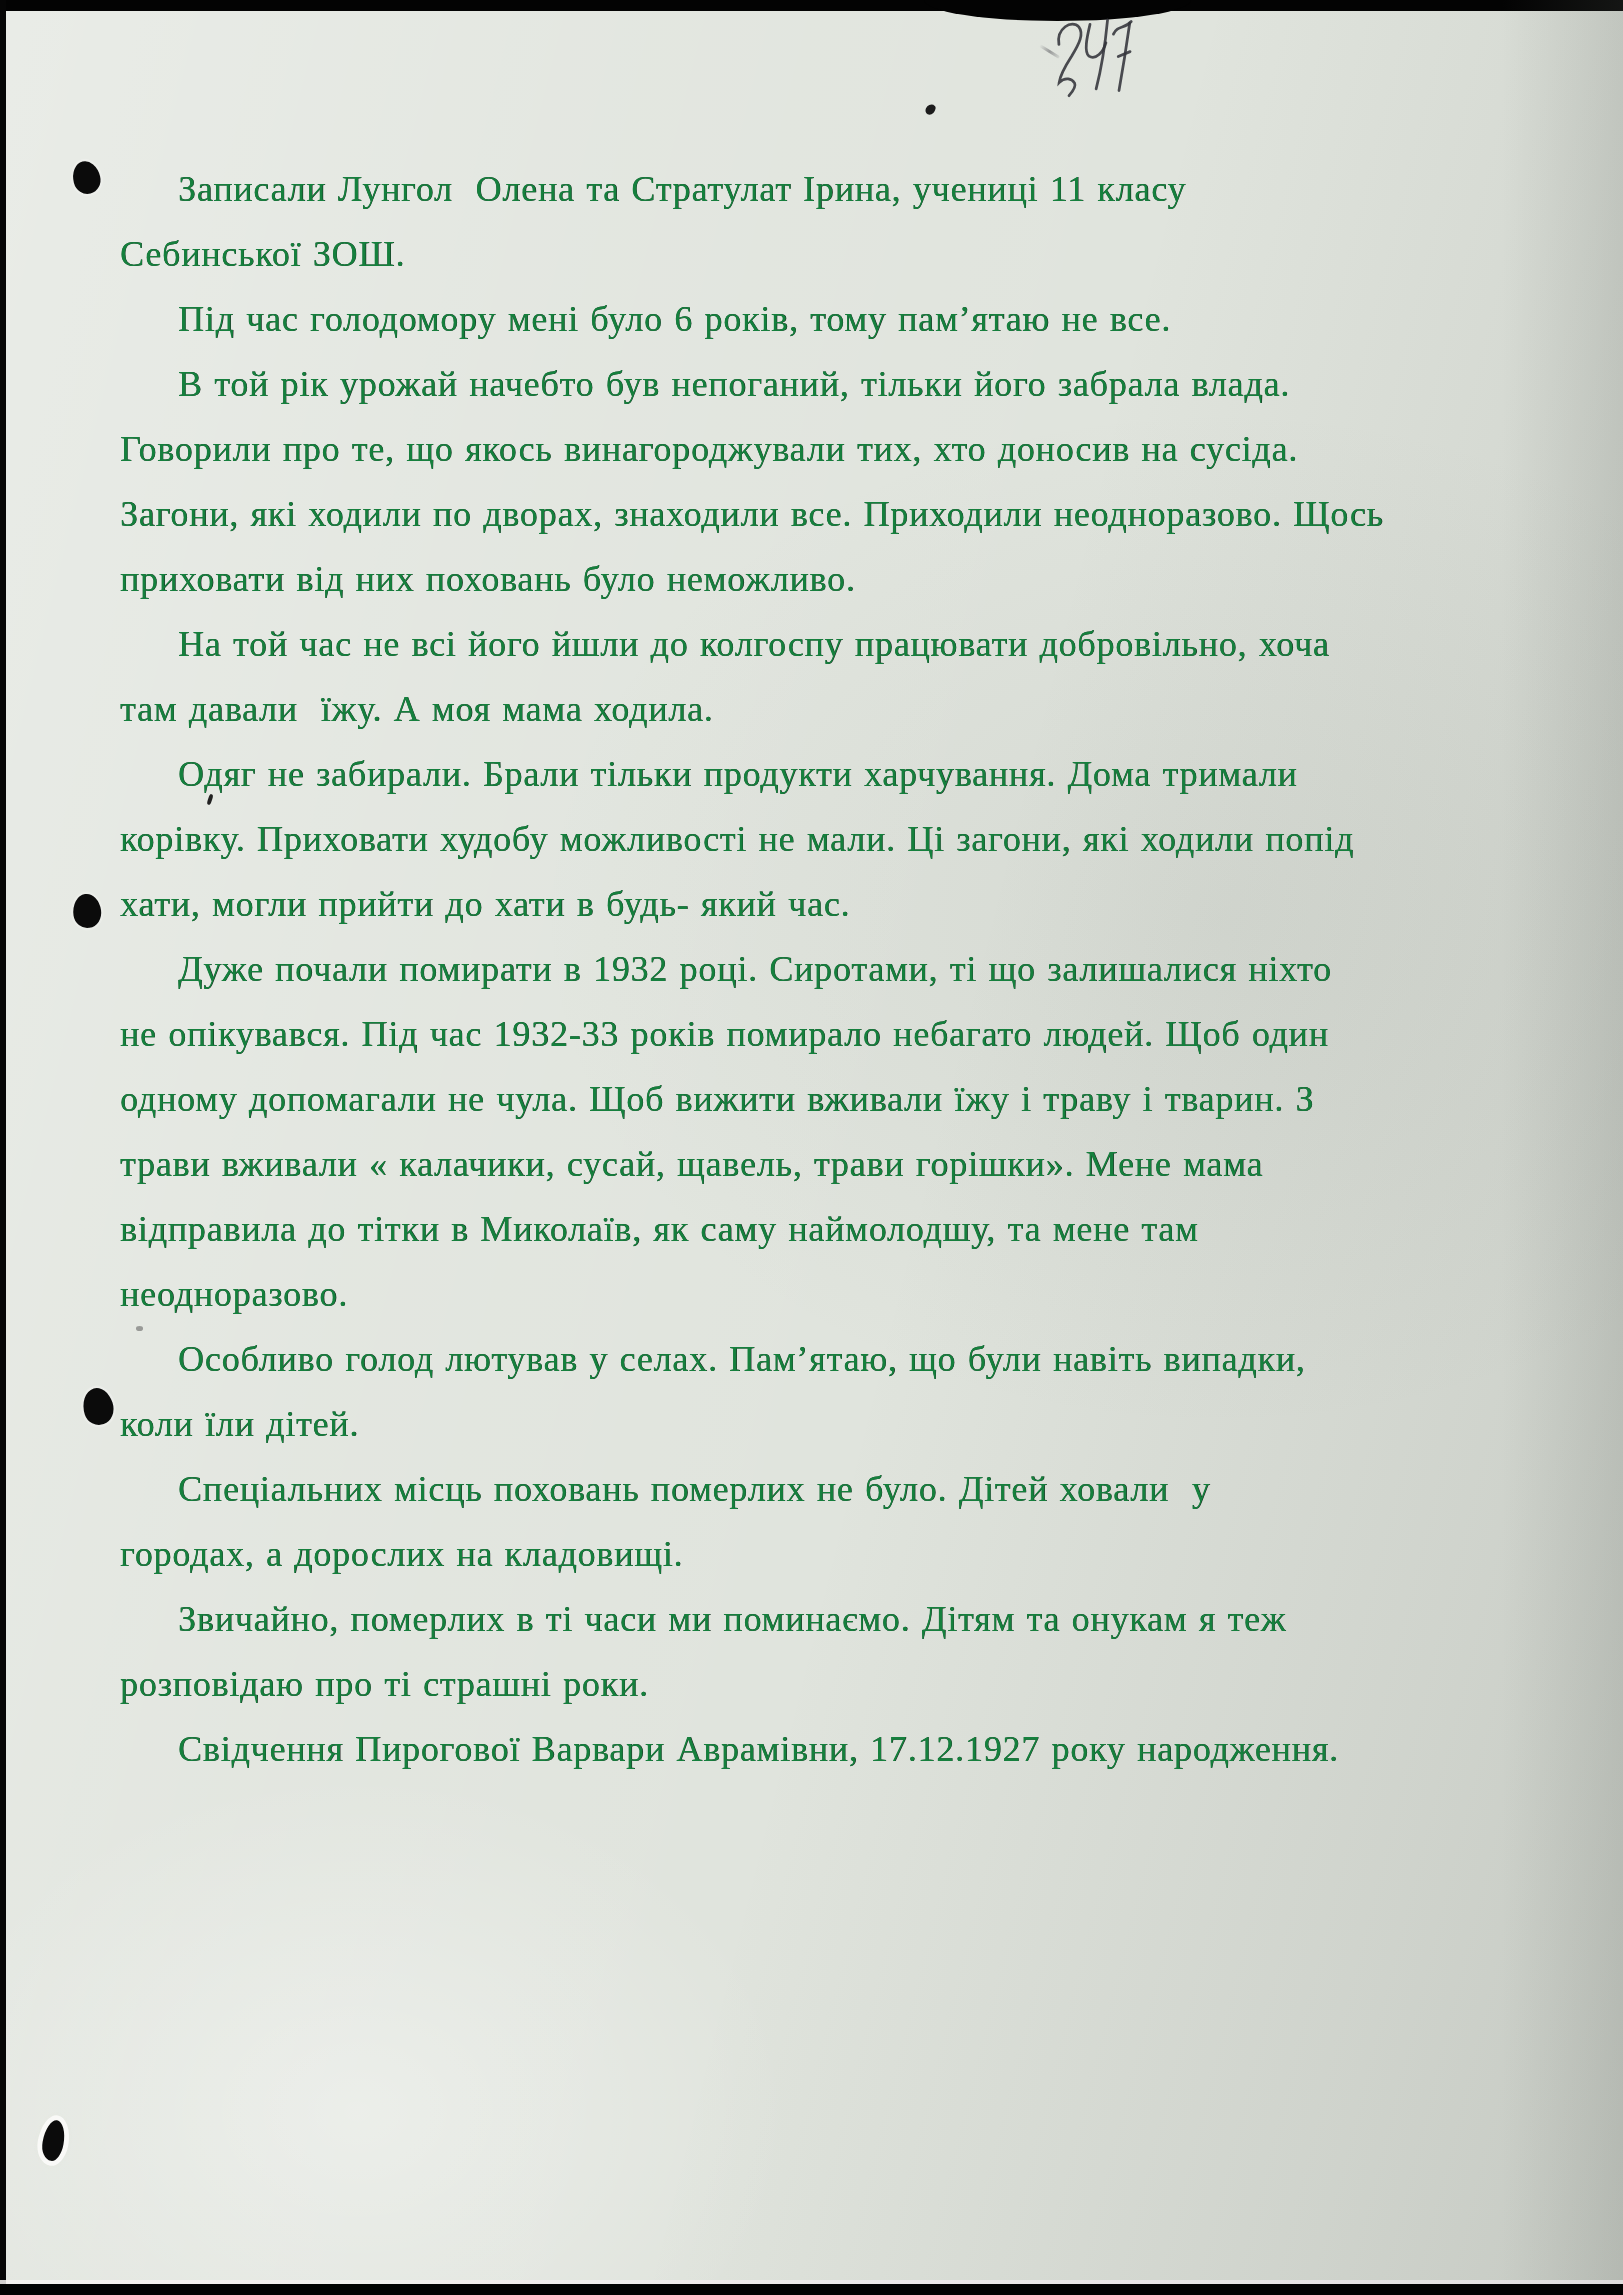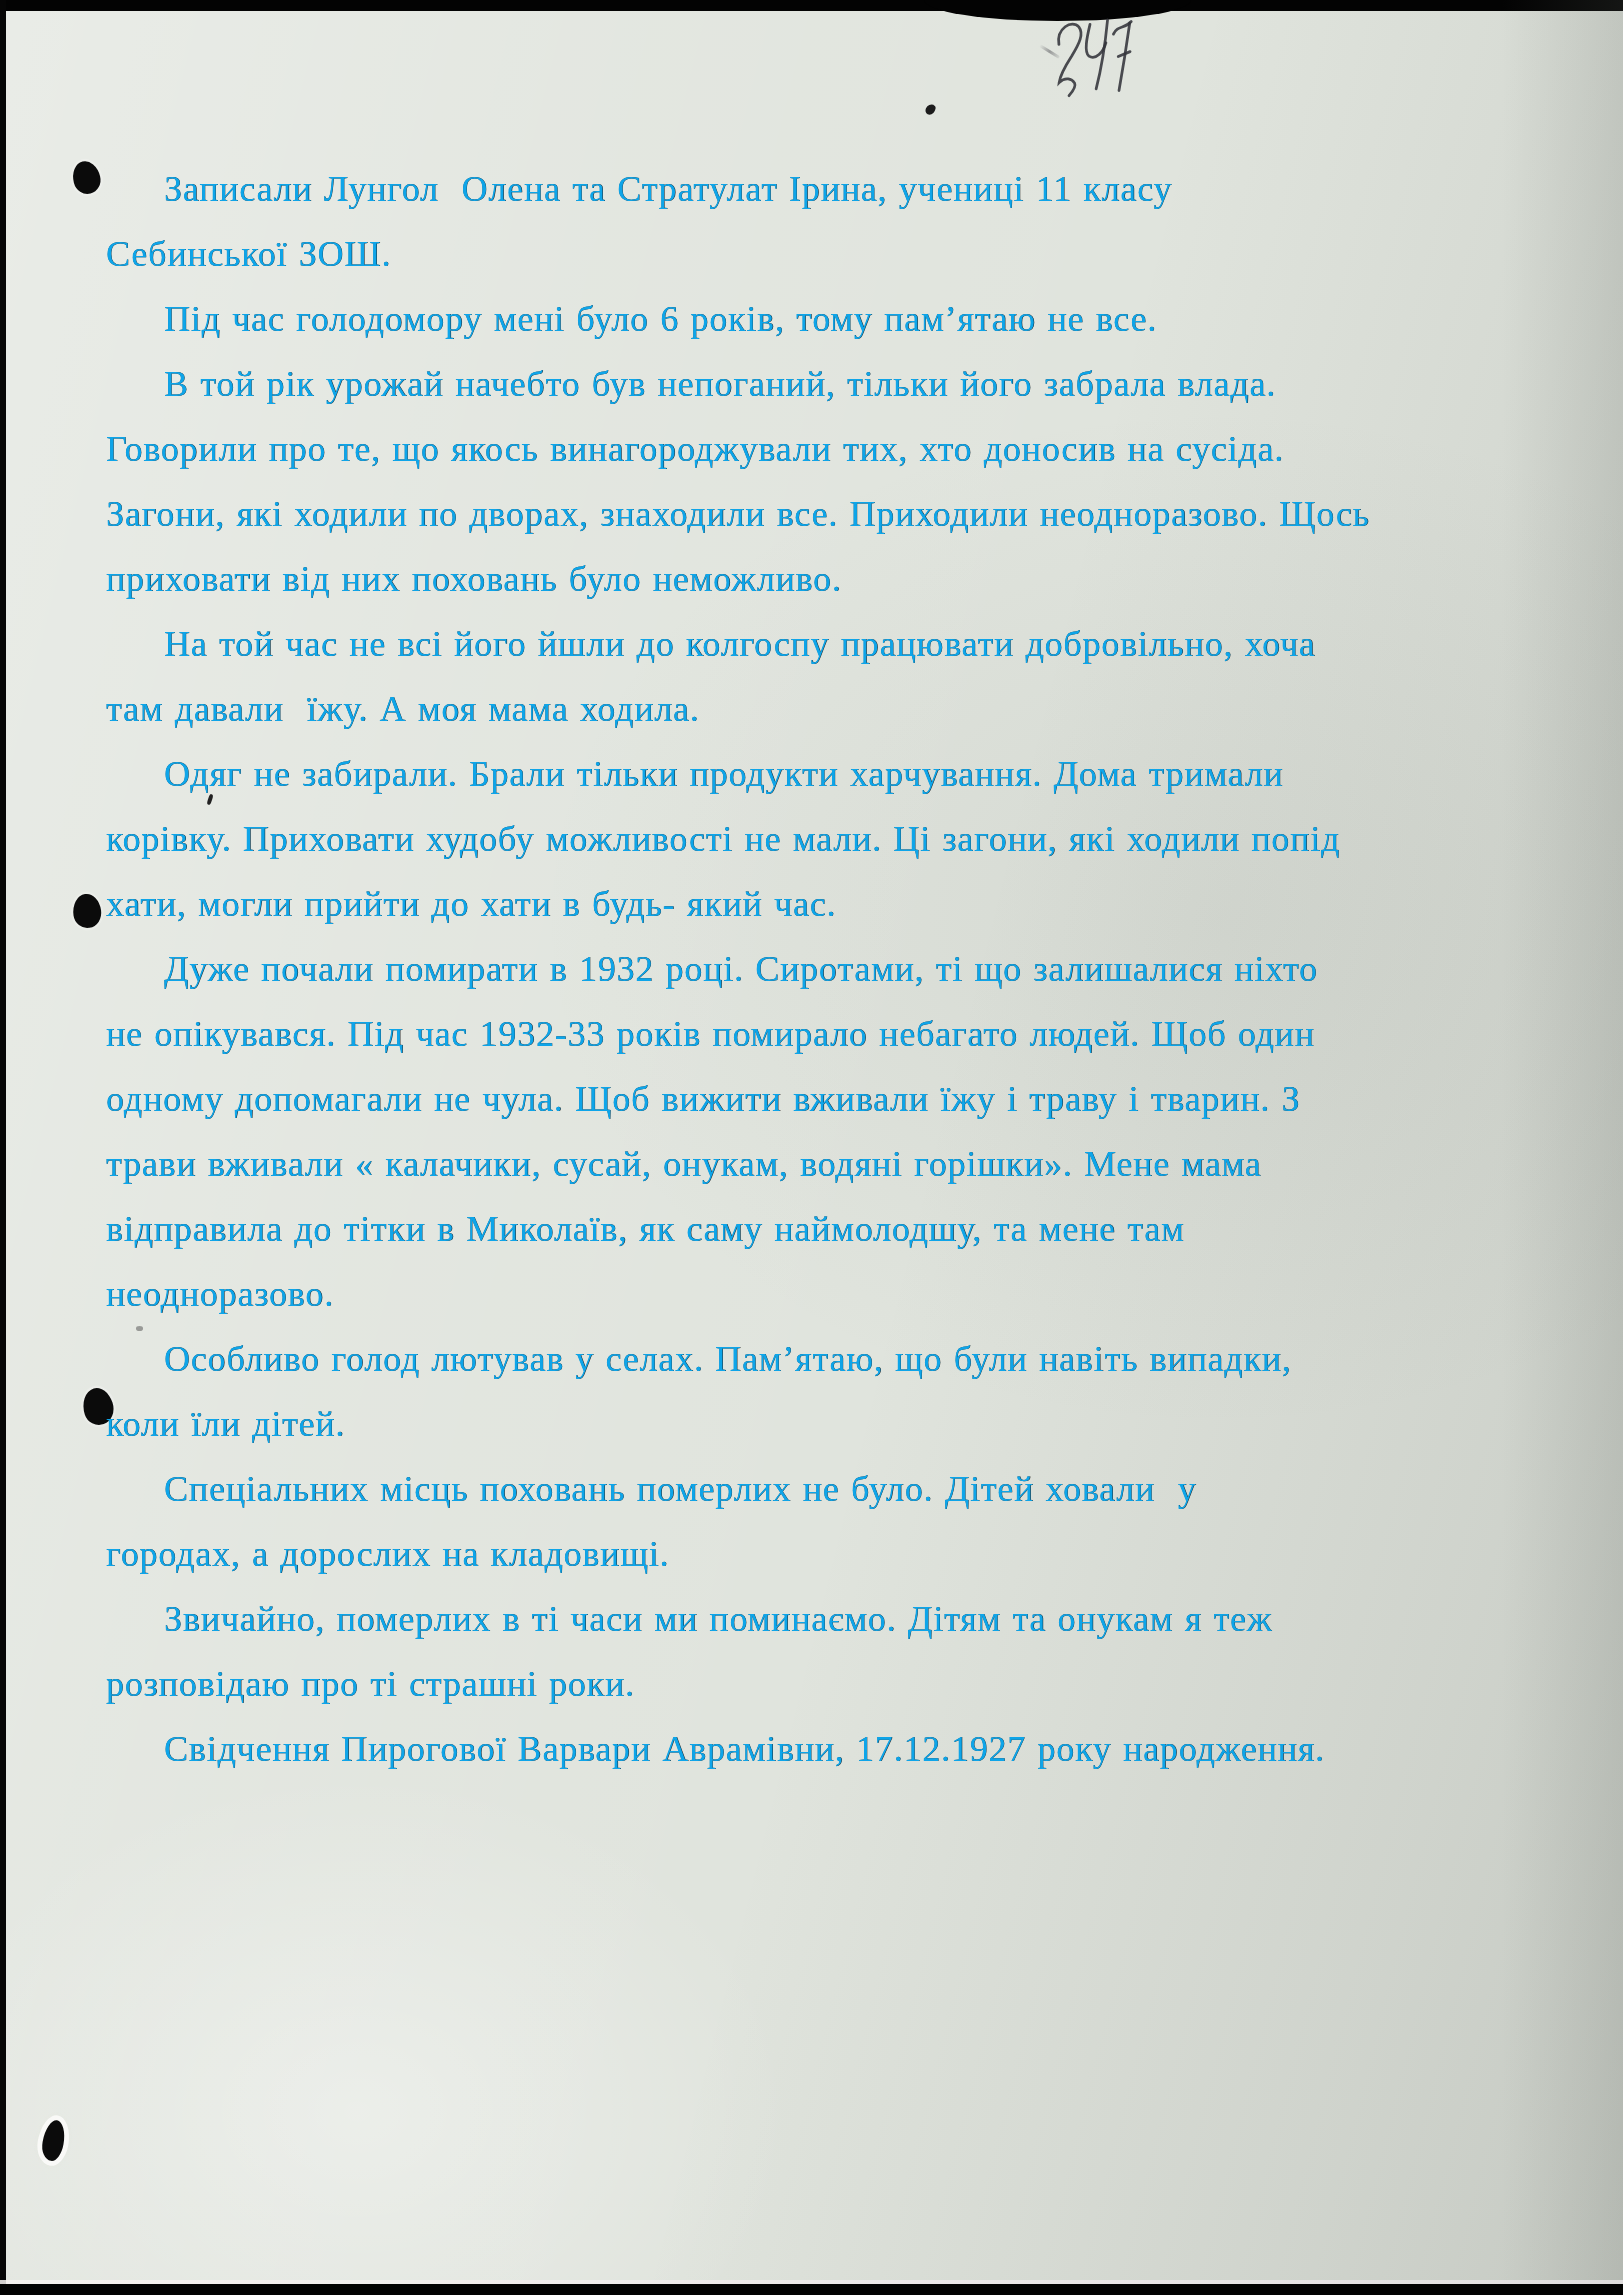--- a/index.html
+++ b/index.html
@@ -51,22 +51,22 @@
     border-radius:50%;}
   .pencil-mark{position:absolute;left:1038px;top:50px;width:23px;height:3.2px;border-radius:2.4px;
     background:linear-gradient(to right, rgba(90,90,95,0), rgba(90,90,95,0.55), rgba(90,90,95,0.1));
     transform:rotate(32deg);}
   
   .handwriting{position:absolute;left:1050px;top:16px;width:91px;height:81px;transform:rotate(-4deg);}
   .handwriting svg{width:100%;height:100%;}
   .handwriting path{fill:none;stroke:#33343b;stroke-width:3.4;stroke-linecap:round;opacity:.88;}
   
   .text-block{
-    position:absolute;left:106px;top:157px;width:1495px;
-    font-size:36px;line-height:65px;color:#0ea5e9;
+    position:absolute;left:120px;top:157px;width:1495px;
+    font-size:36px;line-height:65px;color:#15803d;
     letter-spacing:0.8px;word-spacing:1.6px;
     text-shadow:0.3px 0 0 #1c1c1c;
   }
   .text-line{white-space:pre;height:65px;}
   .text-line.indent{padding-left:58px;}
 </style>
 </head>
 <body>
 
 <div class="viewport">
@@ -111,21 +111,21 @@
       <div class="text-line">Загони, які ходили по дворах, знаходили все. Приходили неодноразово. Щось</div>
       <div class="text-line">приховати від них поховань було неможливо.</div>
       <div class="text-line indent">На той час не всі його йшли до колгоспу працювати добровільно, хоча</div>
       <div class="text-line">там давали  їжу. А моя мама ходила.</div>
       <div class="text-line indent">Одяг не забирали. Брали тільки продукти харчування. Дома тримали</div>
       <div class="text-line">корівку. Приховати худобу можливості не мали. Ці загони, які ходили попід</div>
       <div class="text-line">хати, могли прийти до хати в будь- який час.</div>
       <div class="text-line indent">Дуже почали помирати в 1932 році. Сиротами, ті що залишалися ніхто</div>
       <div class="text-line">не опікувався. Під час 1932-33 років помирало небагато людей. Щоб один</div>
       <div class="text-line">одному допомагали не чула. Щоб вижити вживали їжу і траву і тварин. З</div>
-      <div class="text-line">трави вживали « калачики, сусай, онукам, водяні горішки». Мене мама</div>
+      <div class="text-line">трави вживали « калачики, сусай, щавель, трави горішки». Мене мама</div>
       <div class="text-line">відправила до тітки в Миколаїв, як саму наймолодшу, та мене там</div>
       <div class="text-line">неодноразово.</div>
       <div class="text-line indent">Особливо голод лютував у селах. Пам’ятаю, що були навіть випадки,</div>
       <div class="text-line">коли їли дітей.</div>
       <div class="text-line indent">Спеціальних місць поховань померлих не було. Дітей ховали  у</div>
       <div class="text-line">городах, а дорослих на кладовищі.</div>
       <div class="text-line indent">Звичайно, померлих в ті часи ми поминаємо. Дітям та онукам я теж</div>
       <div class="text-line">розповідаю про ті страшні роки.</div>
       <div class="text-line indent">Свідчення Пирогової Варвари Аврамівни, 17.12.1927 року народження.</div>
     </div>

